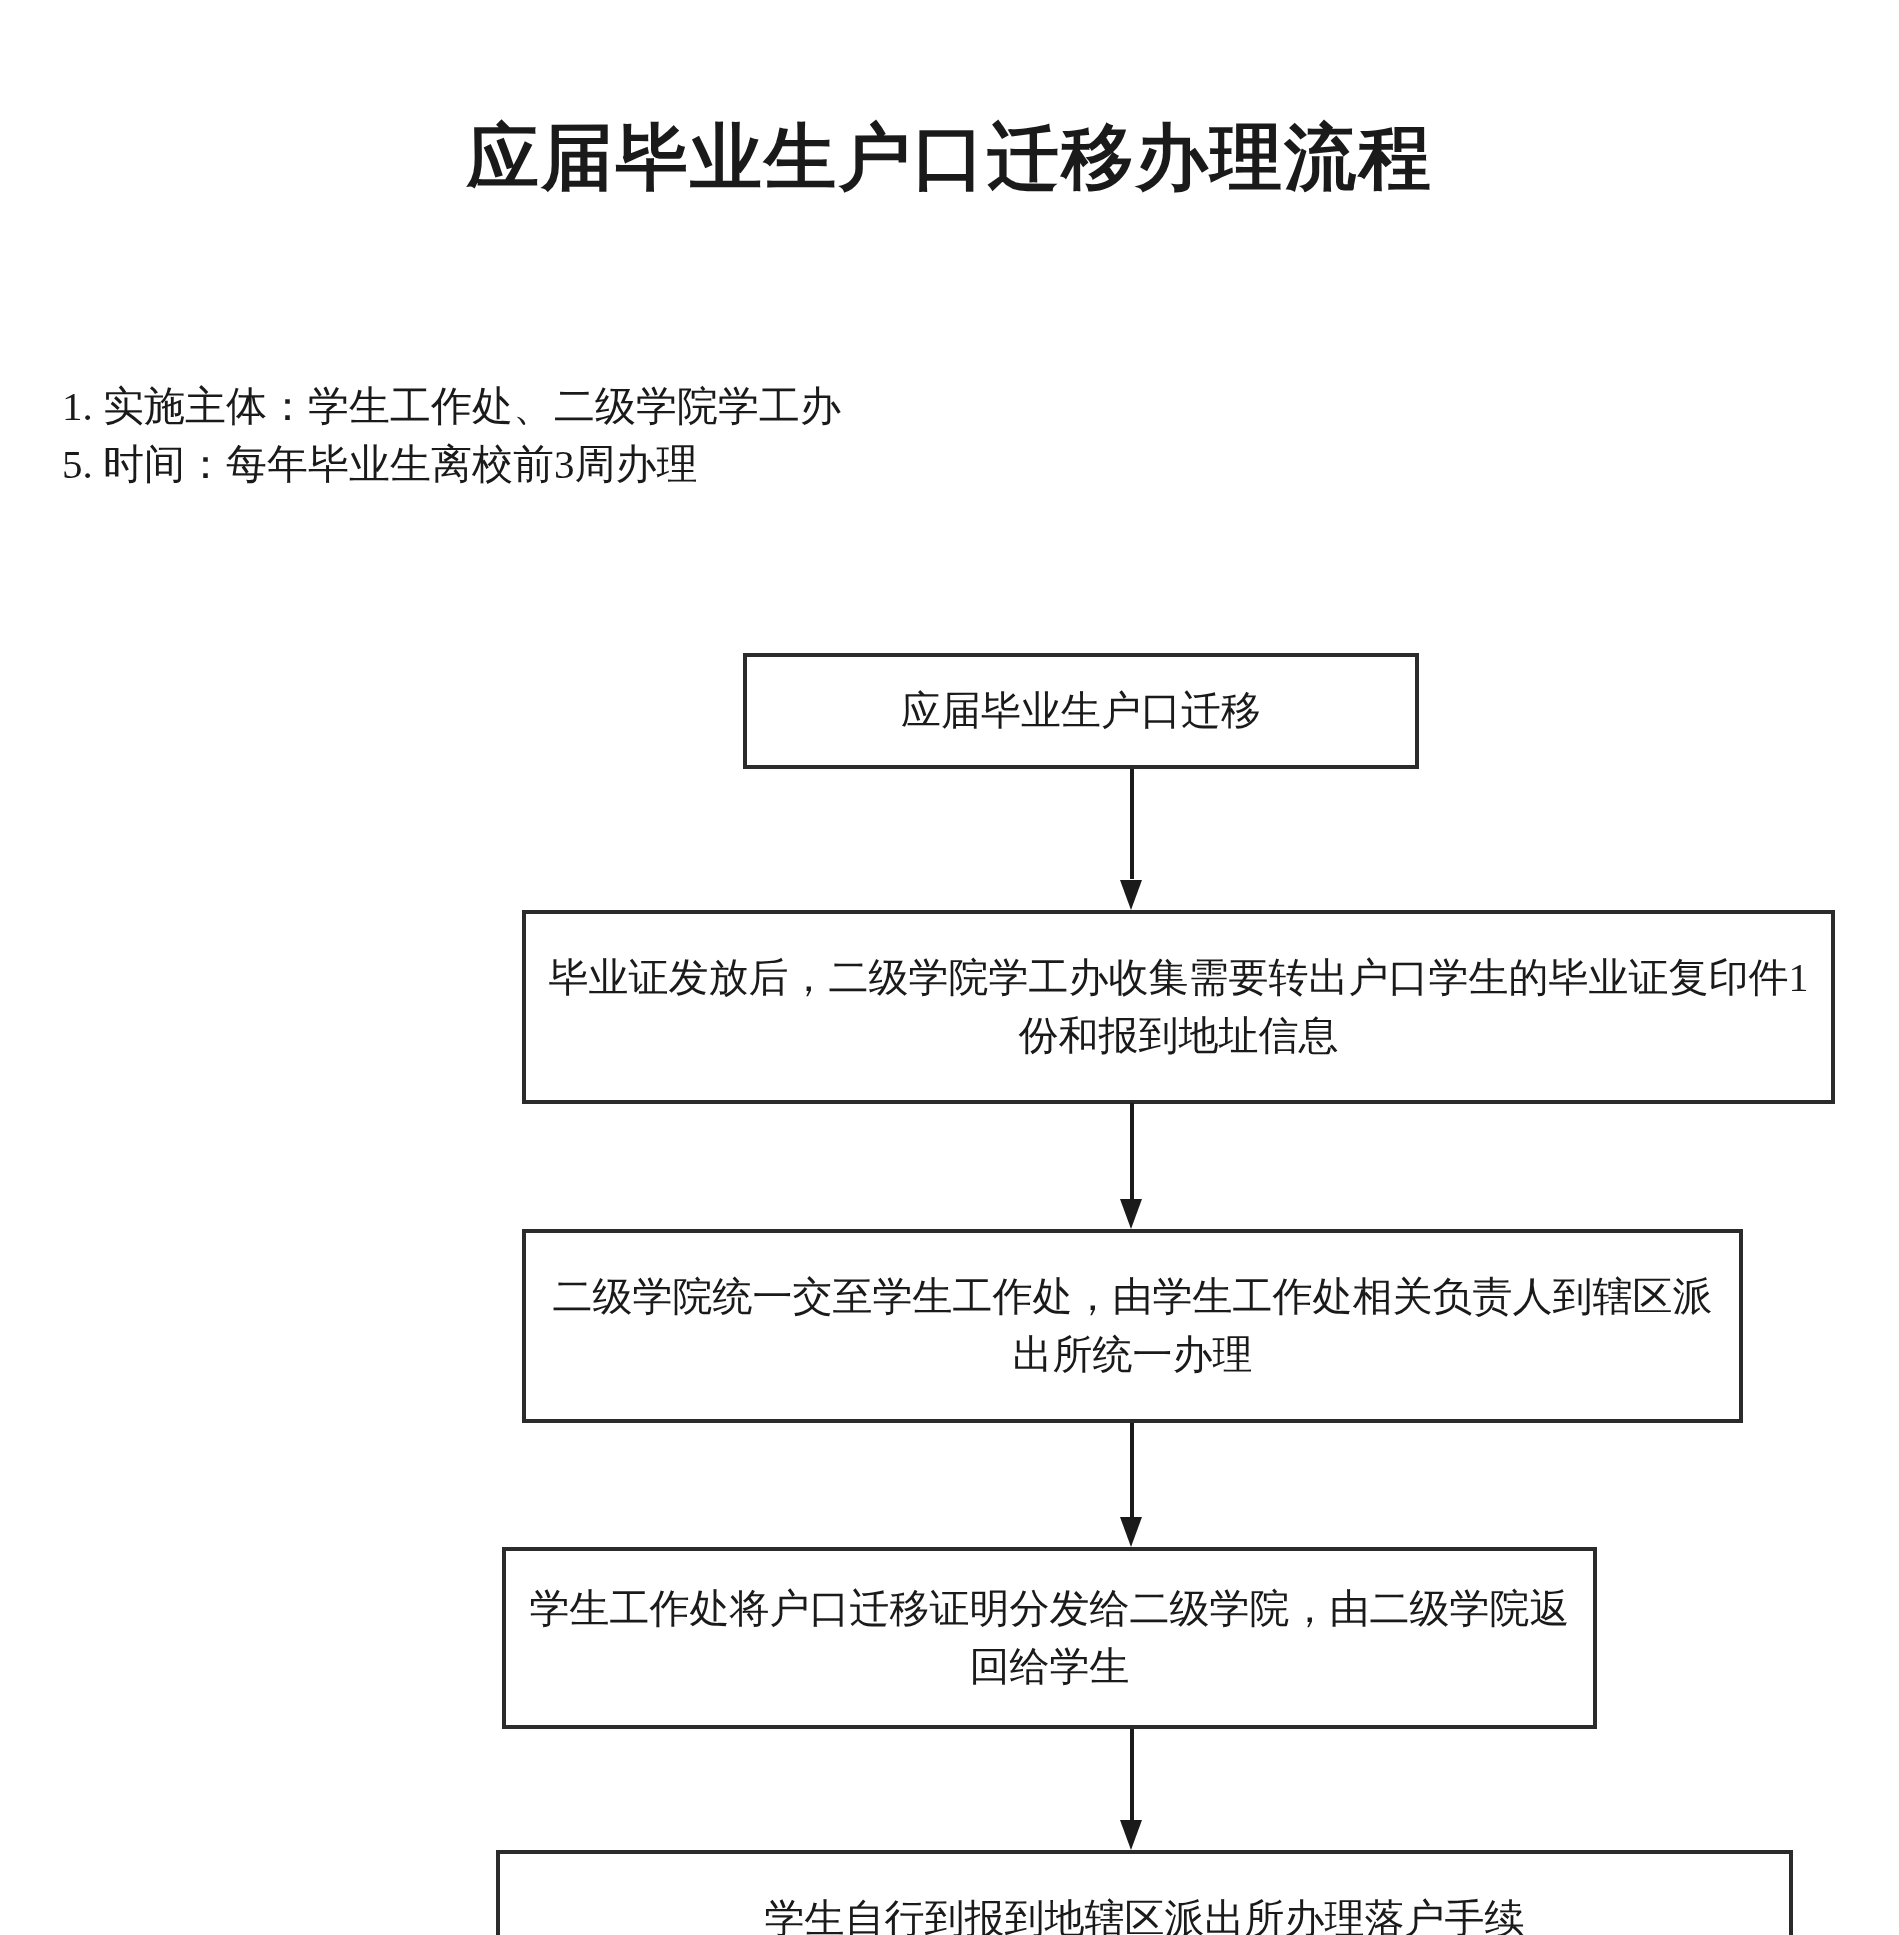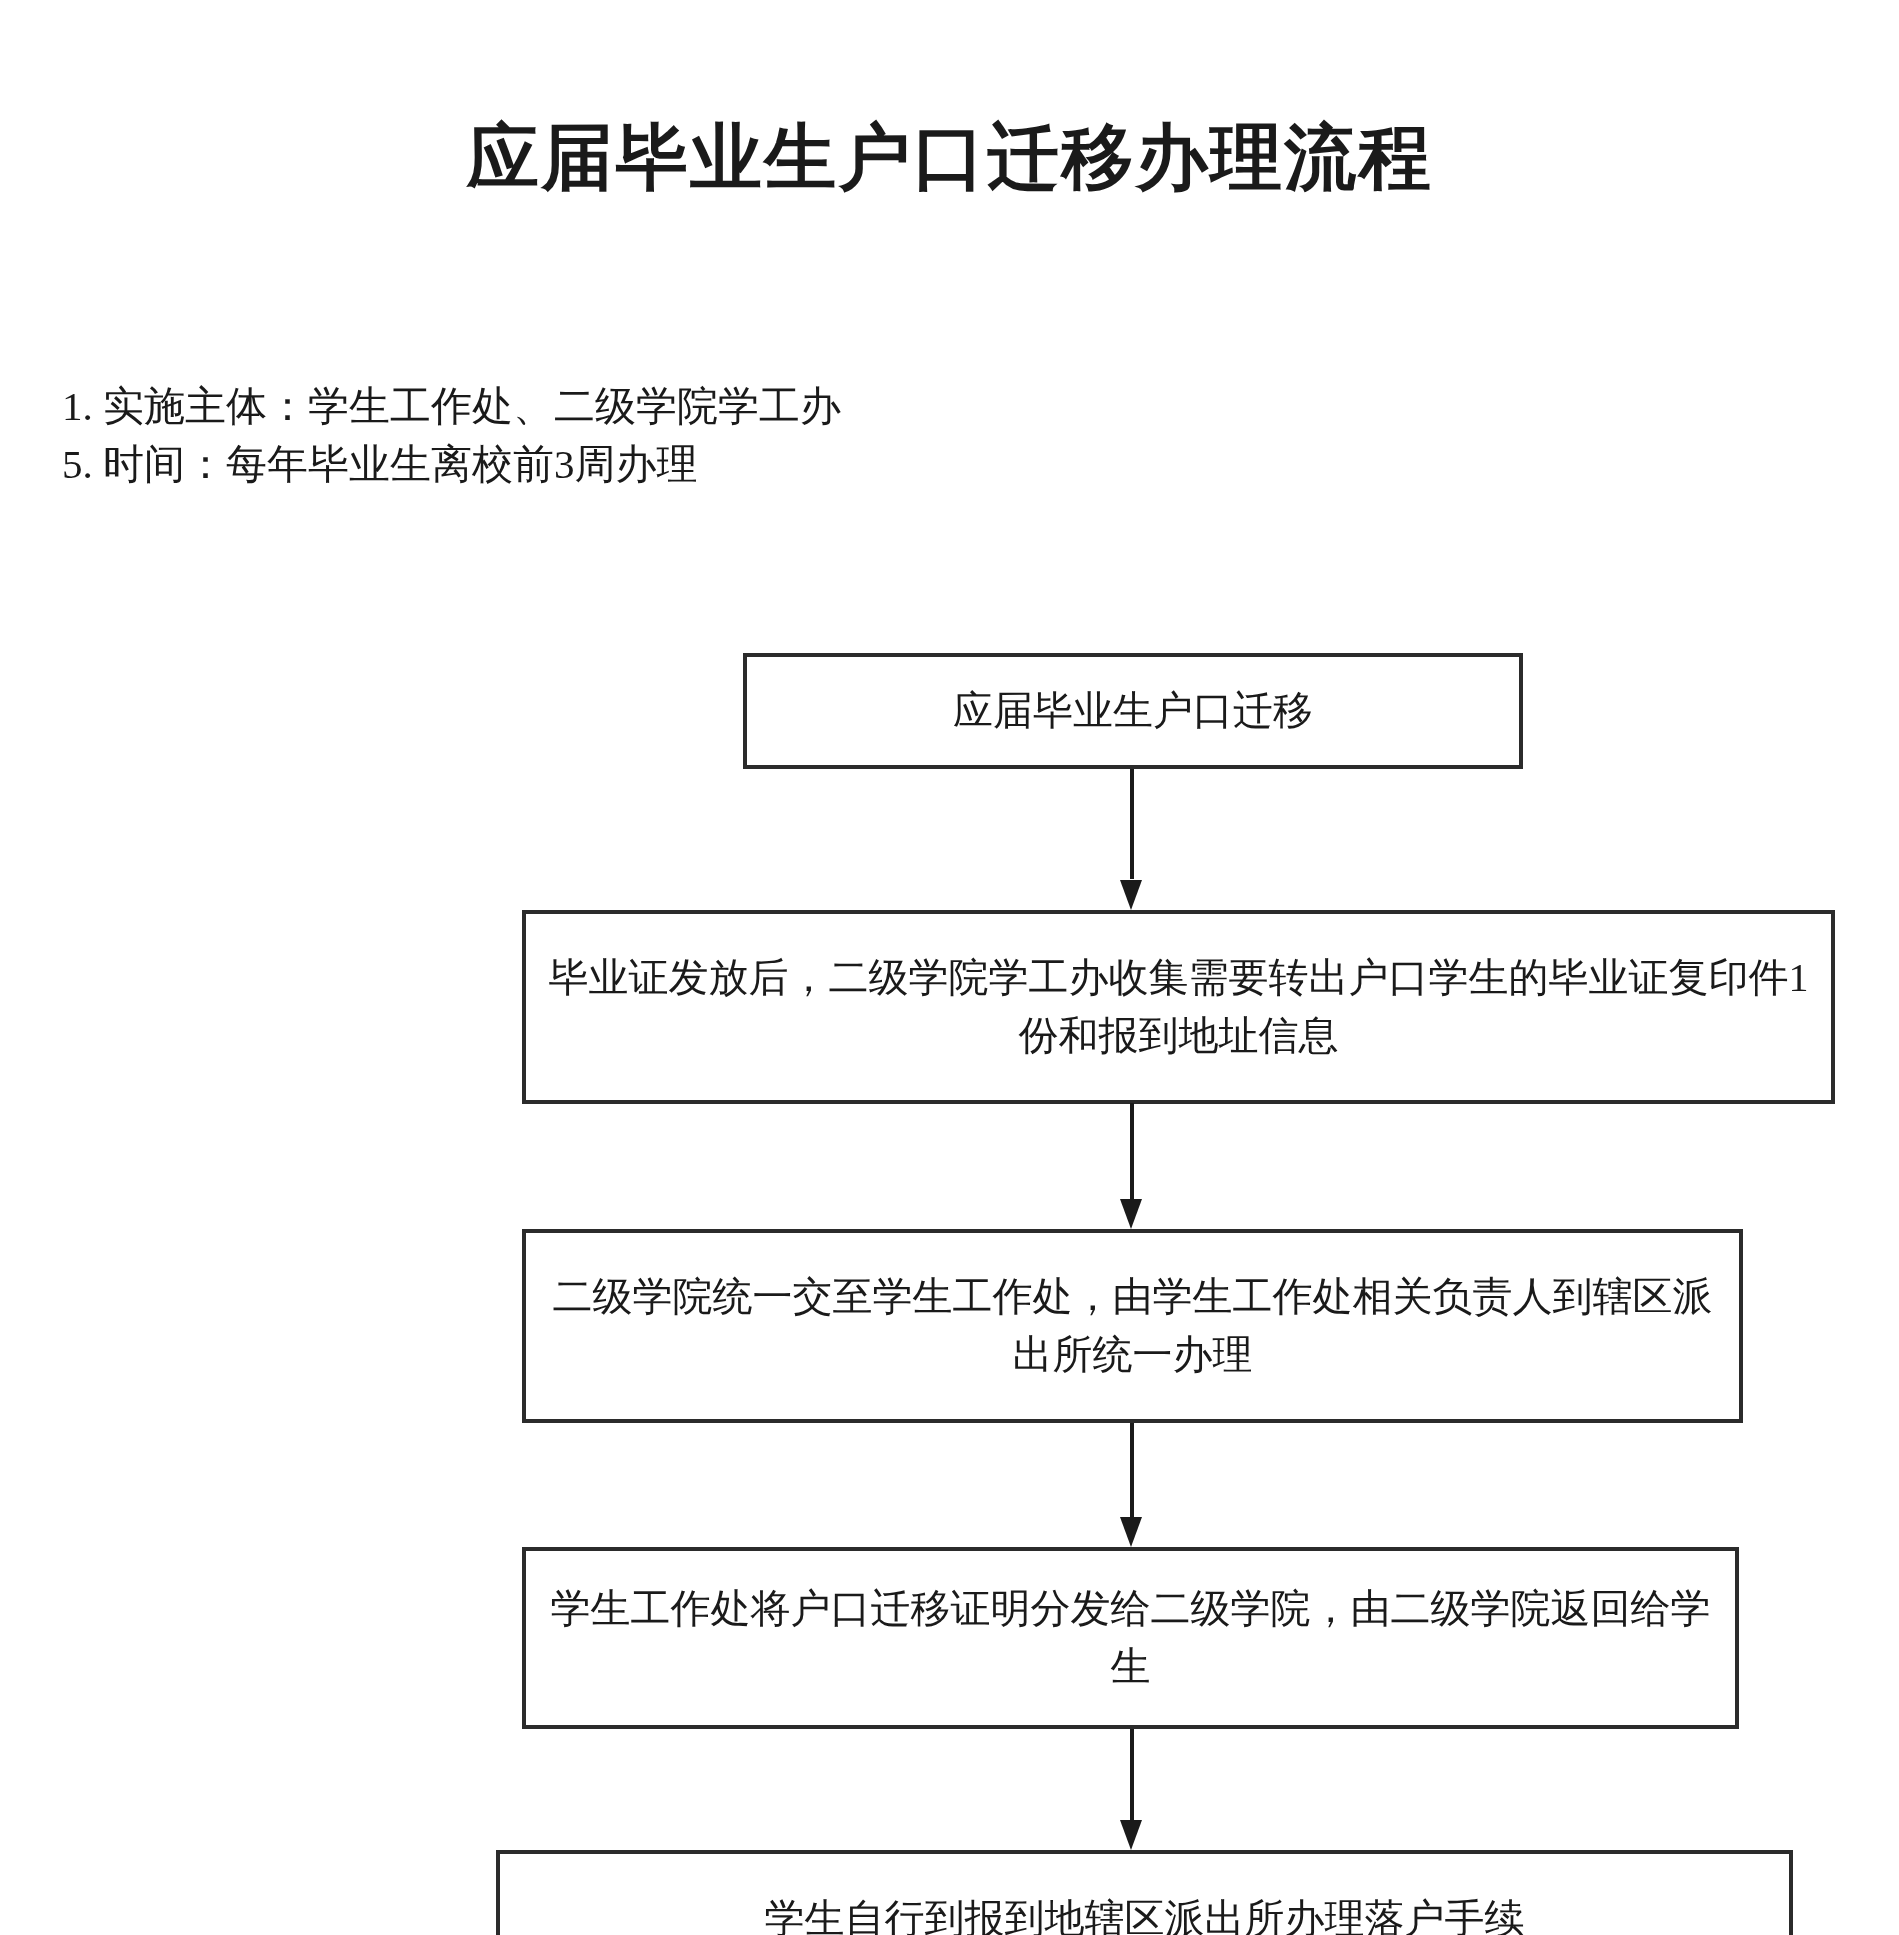--- a/index.html
+++ b/index.html
@@ -70,24 +70,24 @@
     text-align: center;
   }
   .node-text {
     font-size: 40px;
     line-height: 1.46;
     color: #1a1a1a;
     padding: 0 15.5px;
     font-family: "Liberation Serif", "DejaVu Serif", serif;
   }
 
-  .node-1 { left: 743px; top: 653px; width: 780px; height: 116px; }
+  .node-1 { left: 743px; top: 653px; width: 676px; height: 116px; }
   .node-2 { left: 522px; top: 910px; width: 1313px; height: 194px; }
   .node-3 { left: 522px; top: 1229px; width: 1221px; height: 194px; }
-  .node-4 { left: 522px; top: 1547px; width: 1217px; height: 182px; }
+  .node-4 { left: 502px; top: 1547px; width: 1095px; height: 182px; }
   .node-5 { left: 496px; top: 1850px; width: 1297px; height: 139px; }
 
   
   .connector {
     position: absolute;
     width: 0;
   }
   .connector .shaft {
     position: absolute;
     left: -1.9px;

